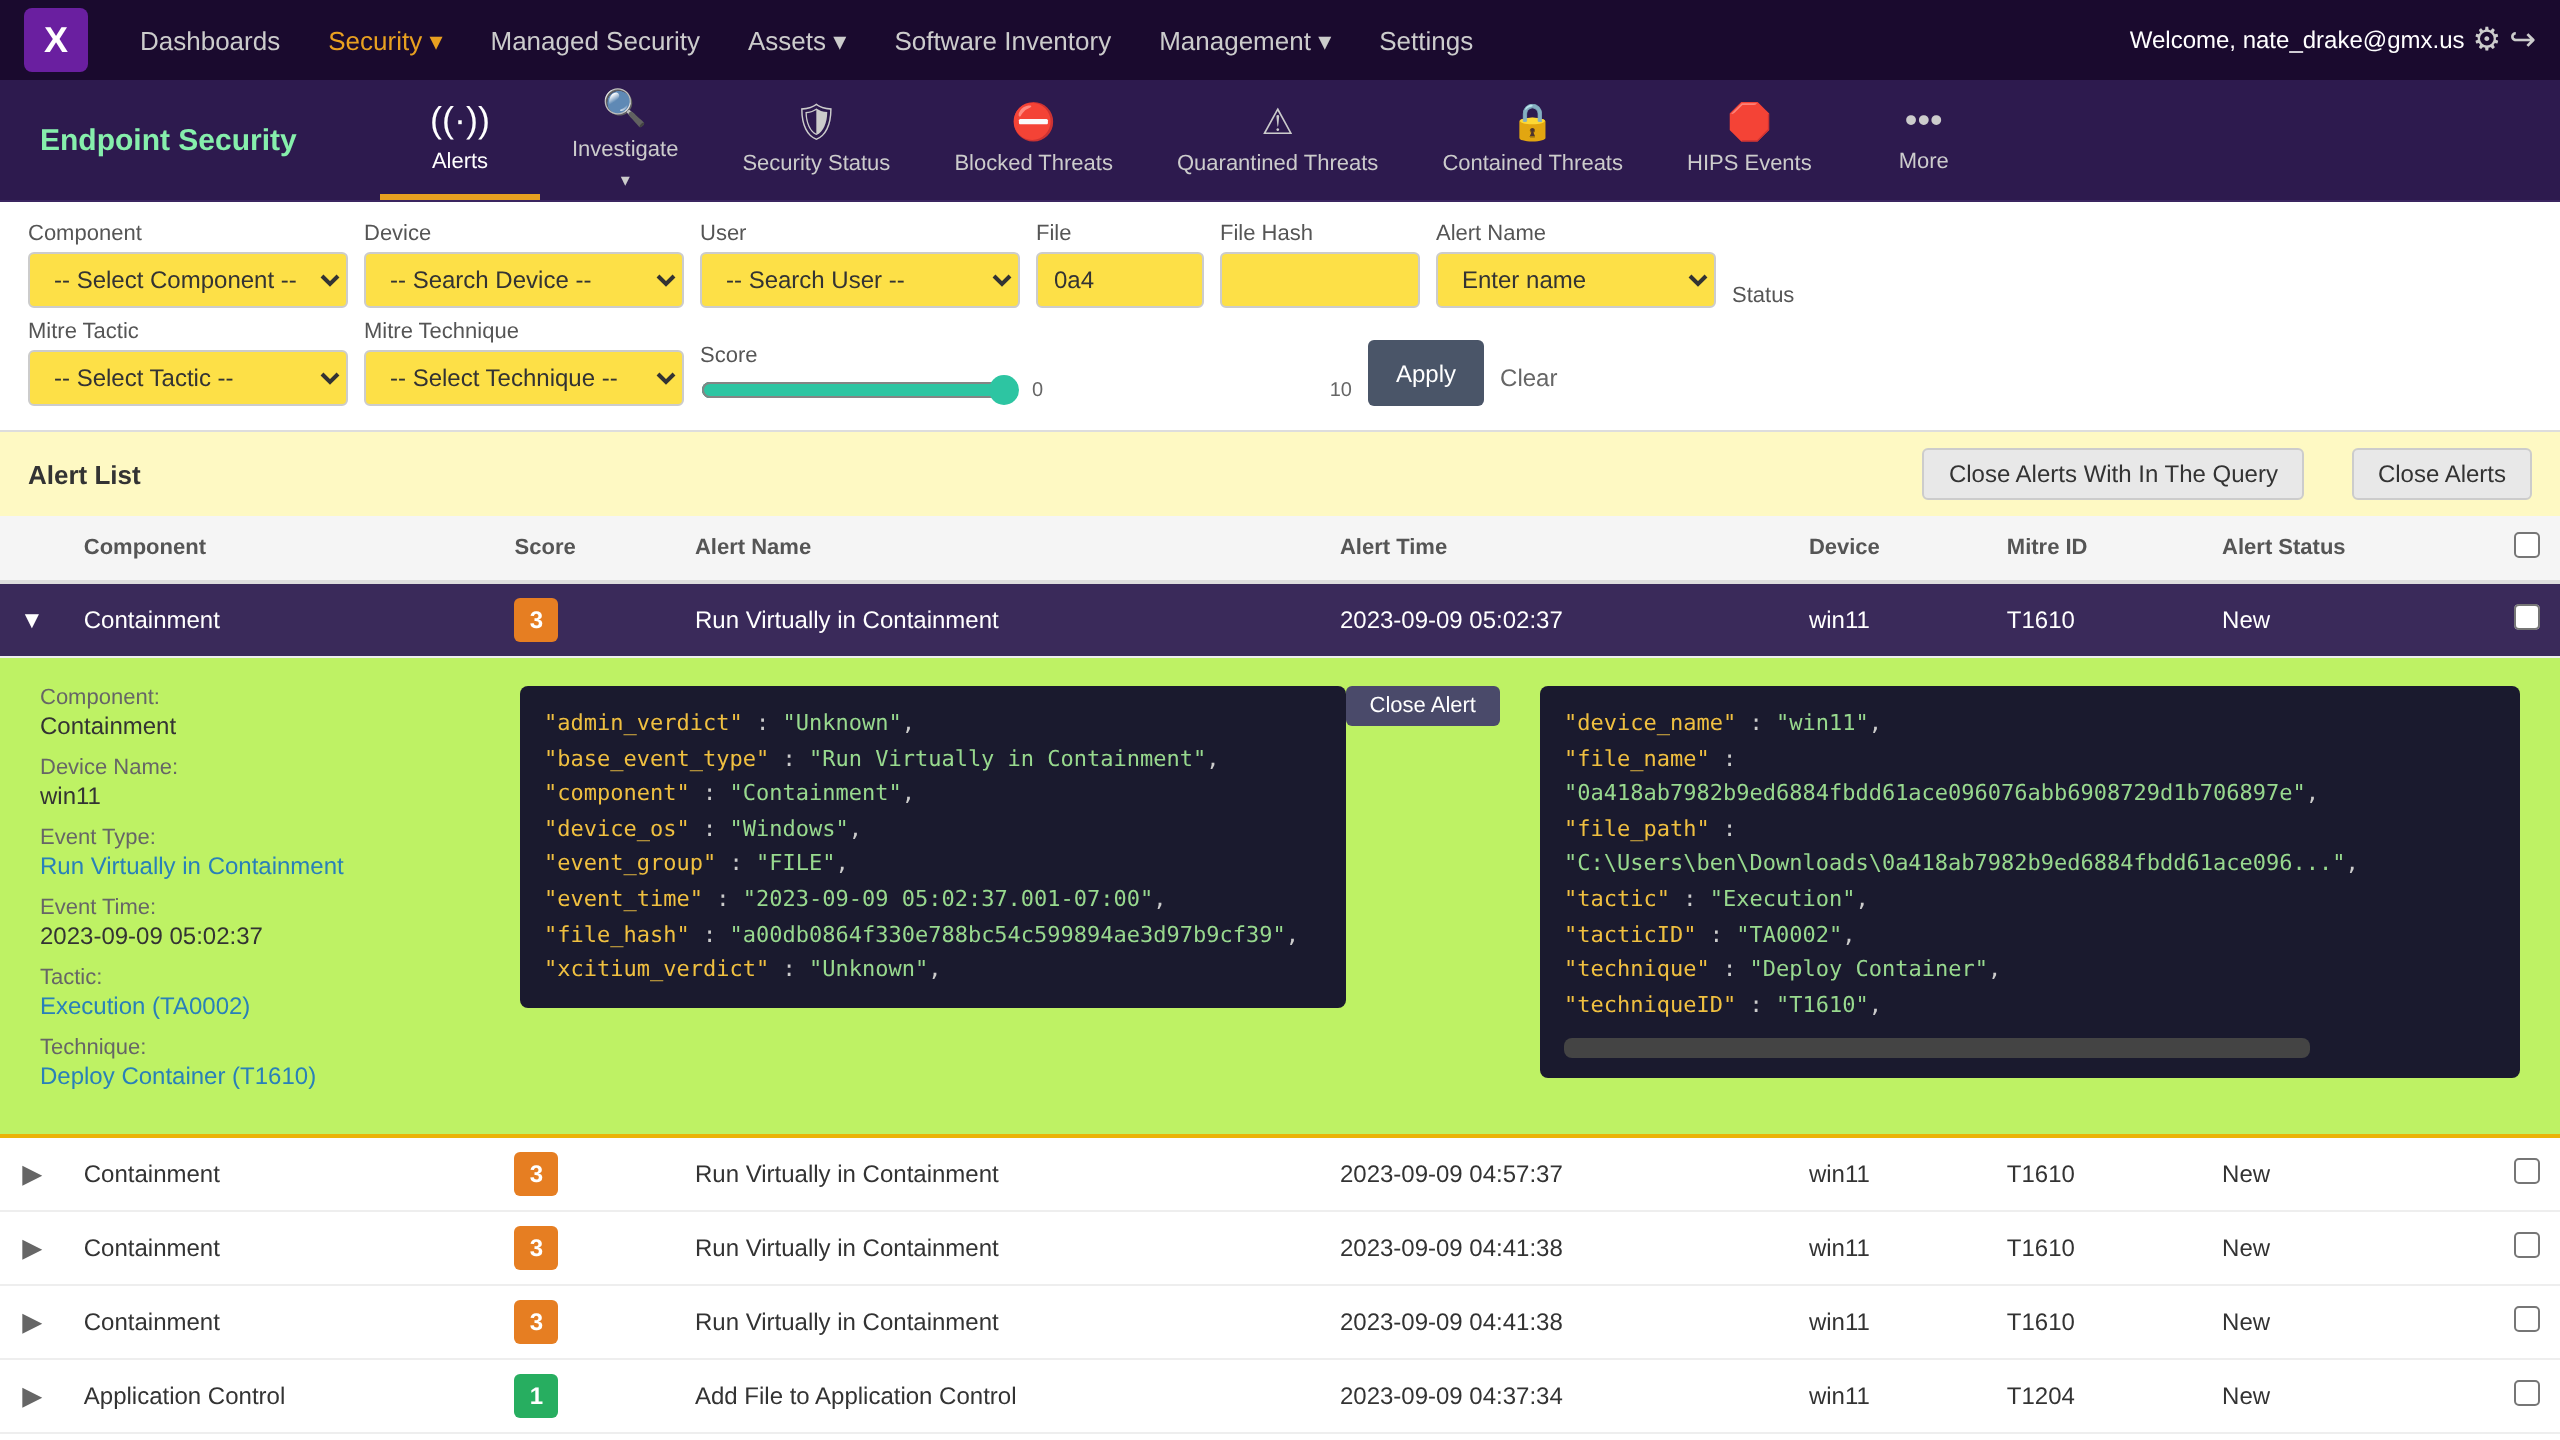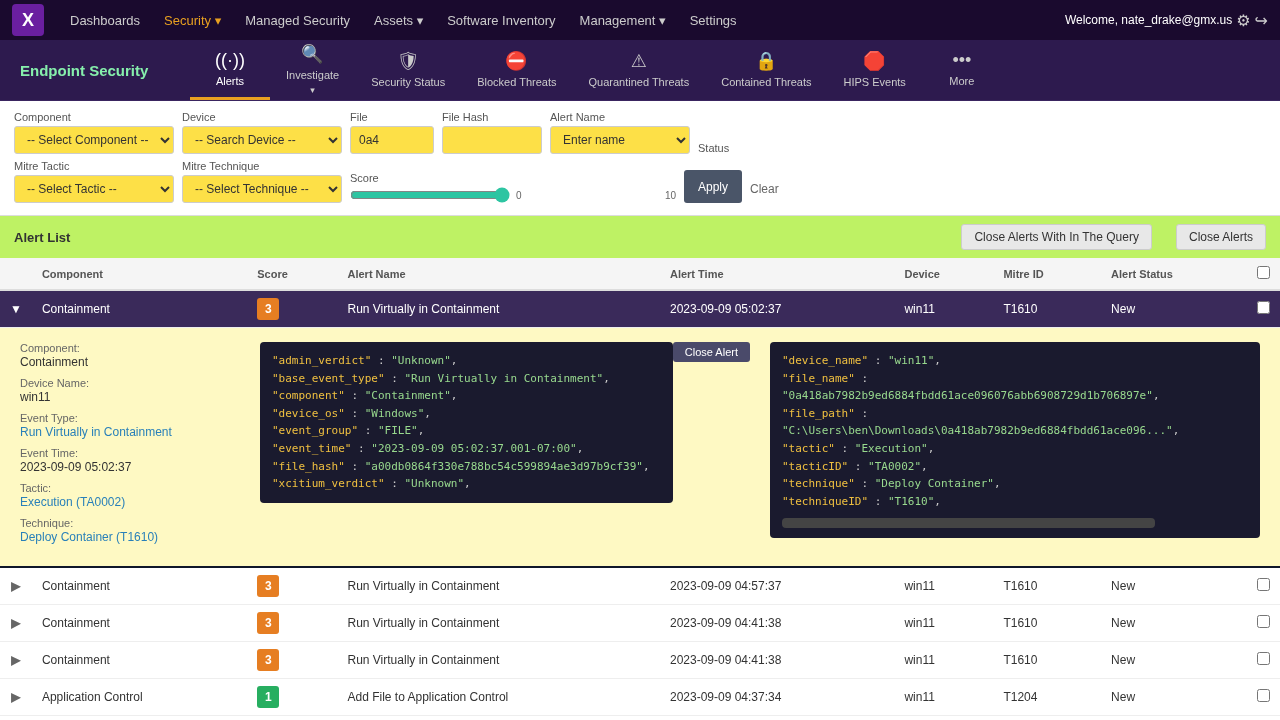--- a/index.html
+++ b/index.html
@@ -88,21 +88,21 @@
       padding: 5px 14px; cursor: pointer; font-size: 12px; height: 33px;
     }
     .btn-clear {
       background: none; color: #666; border: none; cursor: pointer; font-size: 12px; height: 28px;
     }
 
     
     .alert-list-header {
       display: flex; align-items: center; justify-content: space-between;
       padding: 8px 14px;
-      background: #bef264;
+      background: #fef9c3;
     }
     .alert-list-title { font-weight: bold; font-size: 13px; }
     .alert-list-actions { display: flex; gap: 24px; }
     .btn-action {
       background: #e8e8e8; color: #333; border: 1px solid #ccc; border-radius: 3px;
       padding: 5px 12px; cursor: pointer; font-size: 12px;
     }
 
     
     .table-container {
@@ -125,21 +125,21 @@
     .expand-icon { cursor: pointer; color: #666; font-weight: bold; }
     .row-expanded .expand-icon { color: #fff; }
 
     .score-badge {
       display: inline-flex; align-items: center; justify-content: center;
       width: 22px; height: 22px; border-radius: 3px; font-weight: bold; font-size: 12px;
       color: #fff;
     }
 
     
-    .detail-row td { padding: 0; background: #fef9c3; border-bottom: 2px solid #0f172a; }
+    .detail-row td { padding: 0; background: #bef264; border-bottom: 2px solid #eab308; }
     .detail-panel {
       padding: 14px 20px;
       display: flex; gap: 20px;
     }
     .detail-left { min-width: 220px; }
     .detail-left-item { margin-bottom: 8px; }
     .detail-left-item .dl { font-size: 11px; color: #666; margin-bottom: 1px; }
     .detail-left-item .dv { font-size: 12px; color: #333; }
     .detail-left-item .dv.link { color: #2980b9; cursor: pointer; }
     .detail-center {
@@ -248,20 +248,26 @@
     <div class="filter-group">
       <span class="filter-label">Component</span>
       <select class="filter-select wide">
         <option>-- Select Component --</option>
       </select>
     </div>
     <div class="filter-group">
       <span class="filter-label">Device</span>
       <select class="filter-select wide">
         <option>-- Search Device --</option>
+      </select>
+    </div>
+    <div class="filter-group">
+      <span class="filter-label">User</span>
+      <select class="filter-select wide">
+        <option>-- Search User --</option>
       </select>
     </div>
     <div class="filter-group">
       <span class="filter-label">File</span>
       <input class="filter-input" type="text" style="width: 84px;" value="0a4">
     </div>
     <div class="filter-group">
       <span class="filter-label">File Hash</span>
       <input class="filter-input" type="text" style="width: 100px;">
     </div>

